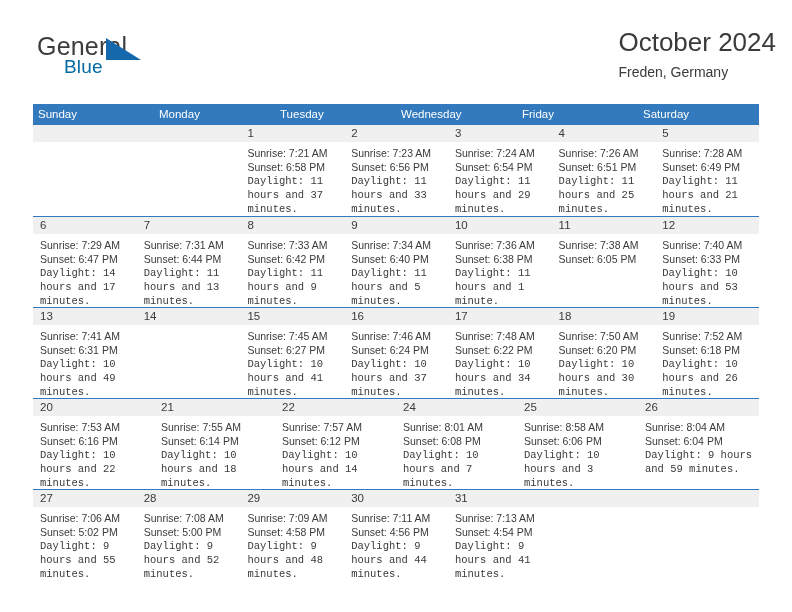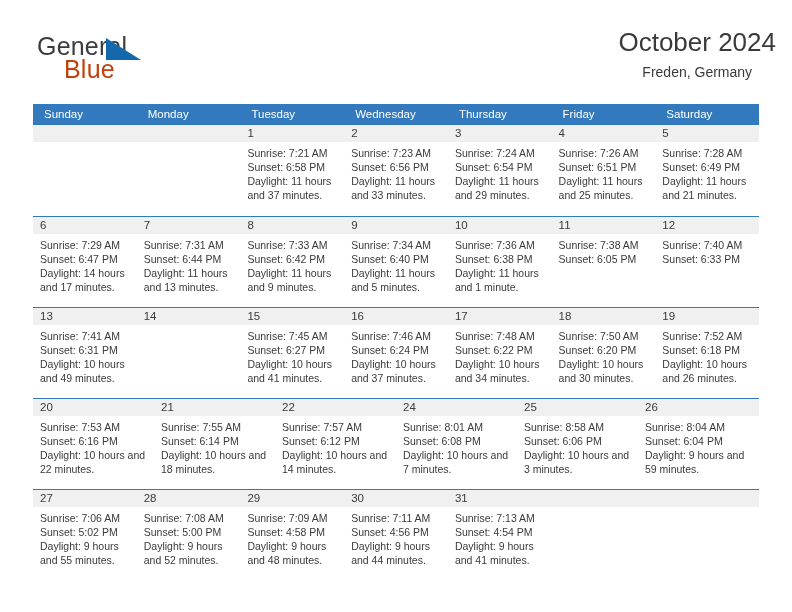--- a/index.html
+++ b/index.html
@@ -42,40 +42,40 @@
     top: 0;
     font-size: 25px;
     letter-spacing: 0.2px;
     color: #3c3c3c;
     line-height: 1;
   }
   .brand-blue {
     position: absolute;
     left: 31px;
     top: 23px;
-    font-size: 25px;
+    font-size: 19px;
     letter-spacing: 0.2px;
-    color: #c2410c;
+    color: #0369a1;
     line-height: 1;
   }
   .brand-triangle {
     position: absolute;
     left: 73px;
     top: 4px;
     width: 0;
     height: 0;
     border-left: 35px solid #1668ad;
     border-top: 22px solid transparent;
   }
 
   .titles {
     position: absolute;
     right: 0;
     top: 0;
-    text-align: center;
+    text-align: left;
   }
   .cal-title {
     font-size: 26px;
     color: #3a3a3a;
     line-height: 1.15;
     white-space: nowrap;
   }
   .cal-subtitle {
     font-size: 14px;
     color: #3a3a3a;
@@ -94,21 +94,21 @@
   .weekday-row {
     display: flex;
     background: #3279bd;
     height: 21px;
   }
   .weekday {
     flex: 1 1 0;
     color: #ffffff;
     font-size: 11.5px;
     line-height: 21px;
-    padding-left: 11px;
+    padding-left: 5px;
     box-sizing: border-box;
     white-space: nowrap;
     overflow: hidden;
   }
   .week {
     display: flex;
     border-top: 1.6px solid #3279bd;
     height: 91px;
     box-sizing: border-box;
   }
@@ -134,20 +134,21 @@
     padding: 4px 6px 0 7px;
     font-size: 10.5px;
     line-height: 14.1px;
     color: #3a3a3a;
   }
   .day-body div {
     white-space: nowrap;
   }
   .day-body .daylight {
     white-space: normal;
+    font-family: Liberation Mono, monospace;
   }
 </style>
 </head>
 <body>
 
 <div class="page">
 
   <div class="topbar">
 
     <div class="brand">
@@ -163,21 +164,20 @@
 
   </div>
 
   <div class="calendar">
 
     <div class="weekday-row">
       <div class="weekday">Sunday</div>
       <div class="weekday">Monday</div>
       <div class="weekday">Tuesday</div>
       <div class="weekday">Wednesday</div>
-      <div class="weekday">Thursday</div>
       <div class="weekday">Friday</div>
       <div class="weekday">Saturday</div>
     </div>
 
     <div class="week first">
       <div class="day empty">
         <div class="day-num"></div>
 
       </div>
       <div class="day empty">
@@ -272,20 +272,21 @@
         <div class="day-body">
           <div>Sunrise: 7:38 AM</div>
           <div>Sunset: 6:05 PM</div>
         </div>
       </div>
       <div class="day">
         <div class="day-num">12</div>
         <div class="day-body">
           <div>Sunrise: 7:40 AM</div>
           <div>Sunset: 6:33 PM</div>
+          <div class="daylight">Daylight: 10 hours and 53 minutes.</div>
         </div>
       </div>
     </div>
 
     <div class="week">
       <div class="day">
         <div class="day-num">13</div>
         <div class="day-body">
           <div>Sunrise: 7:41 AM</div>
           <div>Sunset: 6:31 PM</div>

